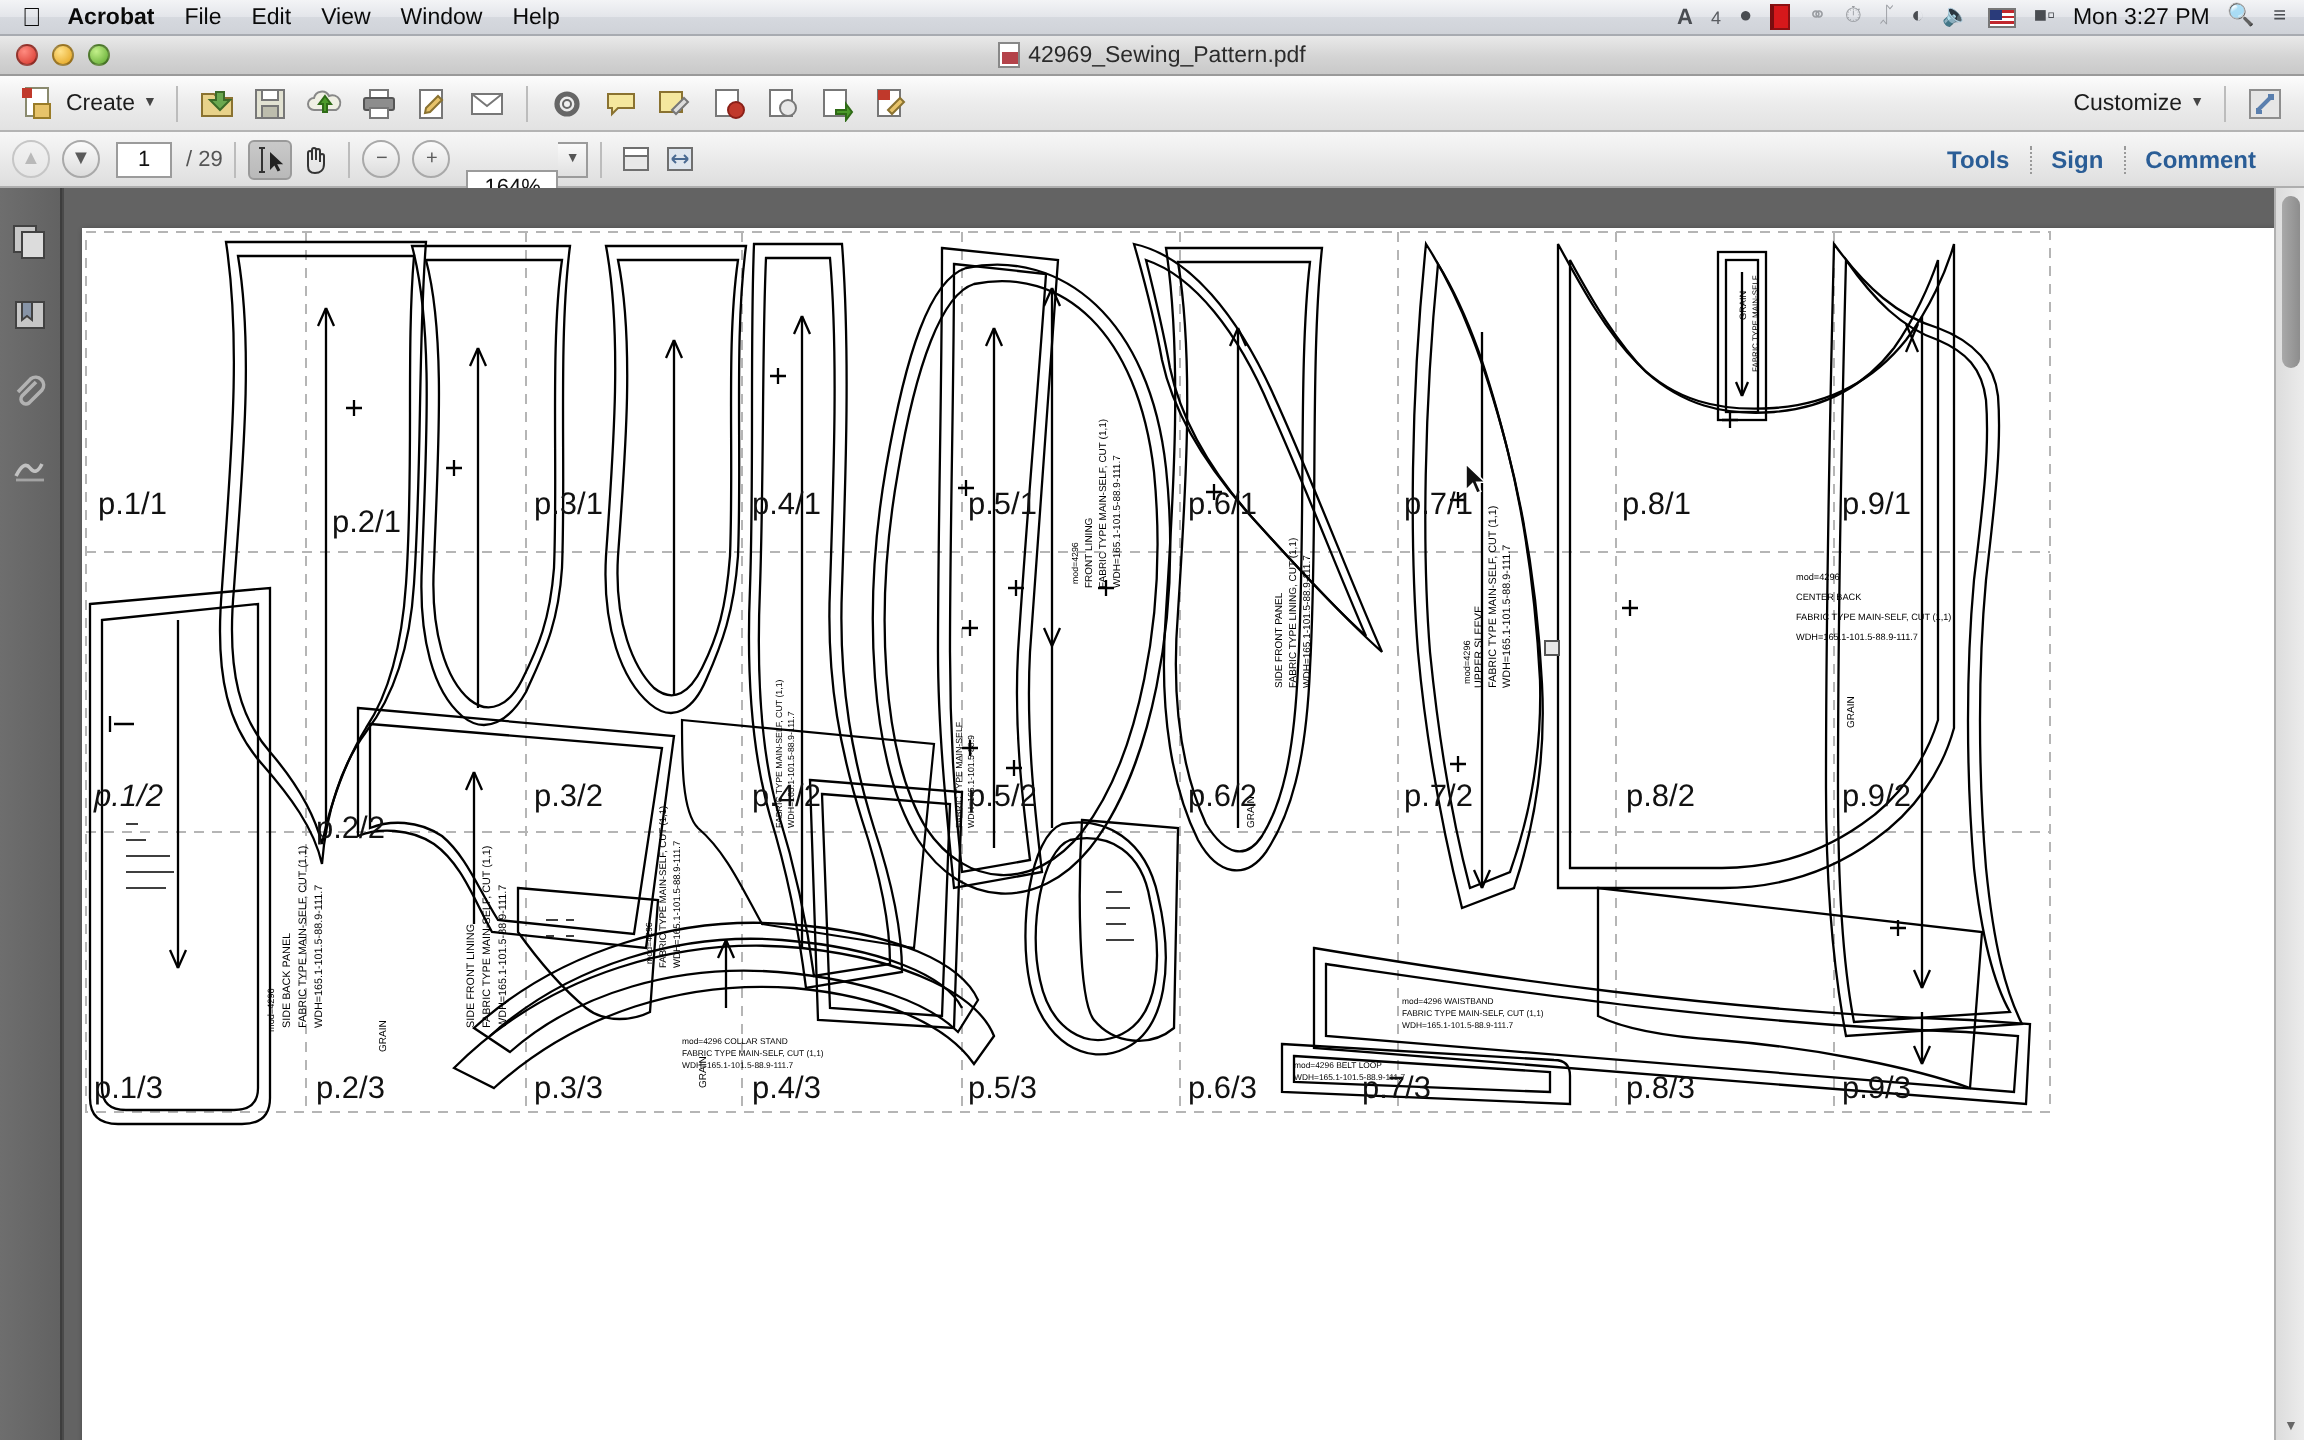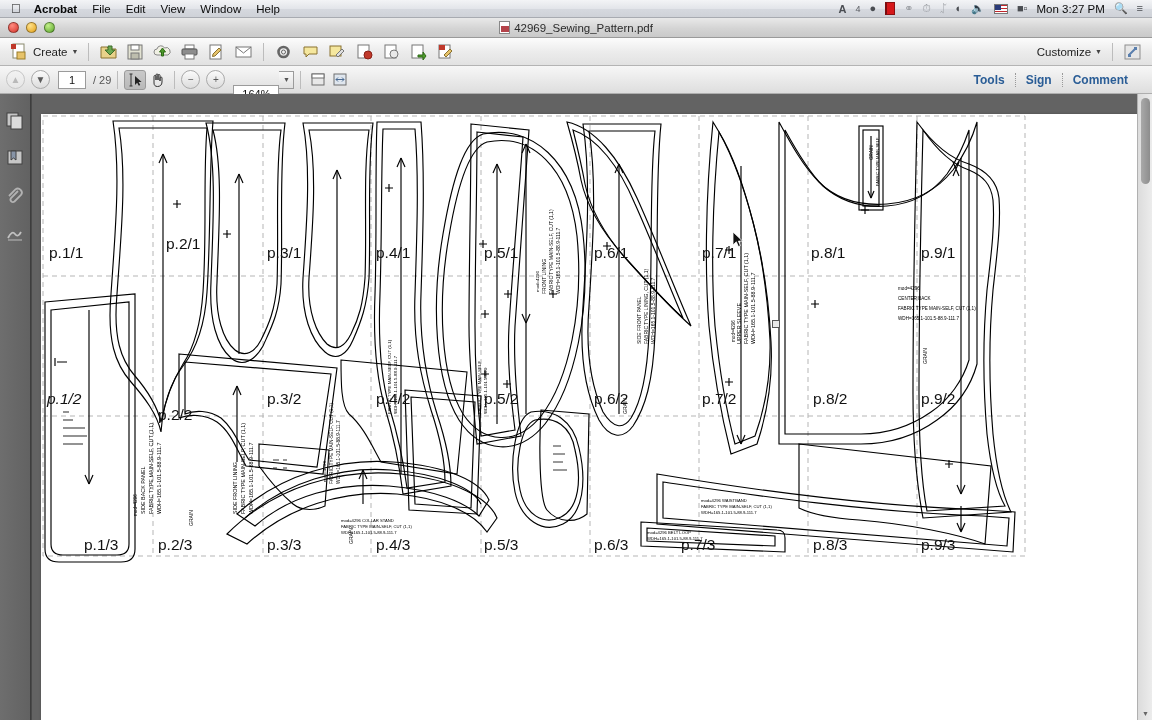--- a/index.html
+++ b/index.html
@@ -633,40 +633,40 @@
             <text transform="translate(838,72) rotate(-90)" font-size="4.0">FABRIC TYPE MAIN-SELF</text>
 
             <text transform="translate(152,412) rotate(-90)" font-size="5.0">GRAIN</text>
             <text transform="translate(312,430) rotate(-90)" font-size="5.0">GRAIN</text>
             <text transform="translate(586,300) rotate(-90)" font-size="5.0">GRAIN</text>
             <text transform="translate(886,250) rotate(-90)" font-size="5.0">GRAIN</text>
           </g>
         </svg>
 
         <div class="tilelabel" style="left:8px;  top:130px;">p.1/1</div>
-        <div class="tilelabel" style="left:125px;top:121px;">p.2/1</div>
+        <div class="tilelabel" style="left:125px;top:139px;">p.2/1</div>
         <div class="tilelabel" style="left:226px;top:130px;">p.3/1</div>
         <div class="tilelabel" style="left:335px;top:130px;text-align:center;">p.4/1</div>
         <div class="tilelabel" style="left:443px;top:130px;">p.5/1</div>
         <div class="tilelabel" style="left:553px;top:130px;">p.6/1</div>
         <div class="tilelabel" style="left:661px;top:130px;">p.7/1</div>
         <div class="tilelabel" style="left:770px;top:130px;">p.8/1</div>
         <div class="tilelabel" style="left:880px;top:130px;">p.9/1</div>
 
         <div class="tilelabel" style="left:6px;  top:276px;font-style:italic;">p.1/2</div>
         <div class="tilelabel" style="left:117px;top:276px;margin-top:16px;">p.2/2</div>
         <div class="tilelabel" style="left:226px;top:276px;">p.3/2</div>
         <div class="tilelabel" style="left:335px;top:276px;">p.4/2</div>
         <div class="tilelabel" style="left:443px;top:276px;">p.5/2</div>
         <div class="tilelabel" style="left:553px;top:276px;">p.6/2</div>
         <div class="tilelabel" style="left:661px;top:276px;text-align:right;">p.7/2</div>
         <div class="tilelabel" style="left:772px;top:276px;">p.8/2</div>
         <div class="tilelabel" style="left:880px;top:276px;">p.9/2</div>
 
-        <div class="tilelabel" style="left:6px;  top:422px;padding-left:37px;">p.1/3</div>
+        <div class="tilelabel" style="left:6px;  top:422px;">p.1/3</div>
         <div class="tilelabel" style="left:117px;top:422px;">p.2/3</div>
         <div class="tilelabel" style="left:226px;top:422px;">p.3/3</div>
         <div class="tilelabel" style="left:335px;top:422px;">p.4/3</div>
         <div class="tilelabel" style="left:443px;top:422px;">p.5/3</div>
         <div class="tilelabel" style="left:553px;top:422px;">p.6/3</div>
         <div class="tilelabel" style="left:640px;top:422px;">p.7/3</div>
         <div class="tilelabel" style="left:772px;top:422px;">p.8/3</div>
         <div class="tilelabel" style="left:880px;top:422px;">p.9/3</div>
       </div>
 

